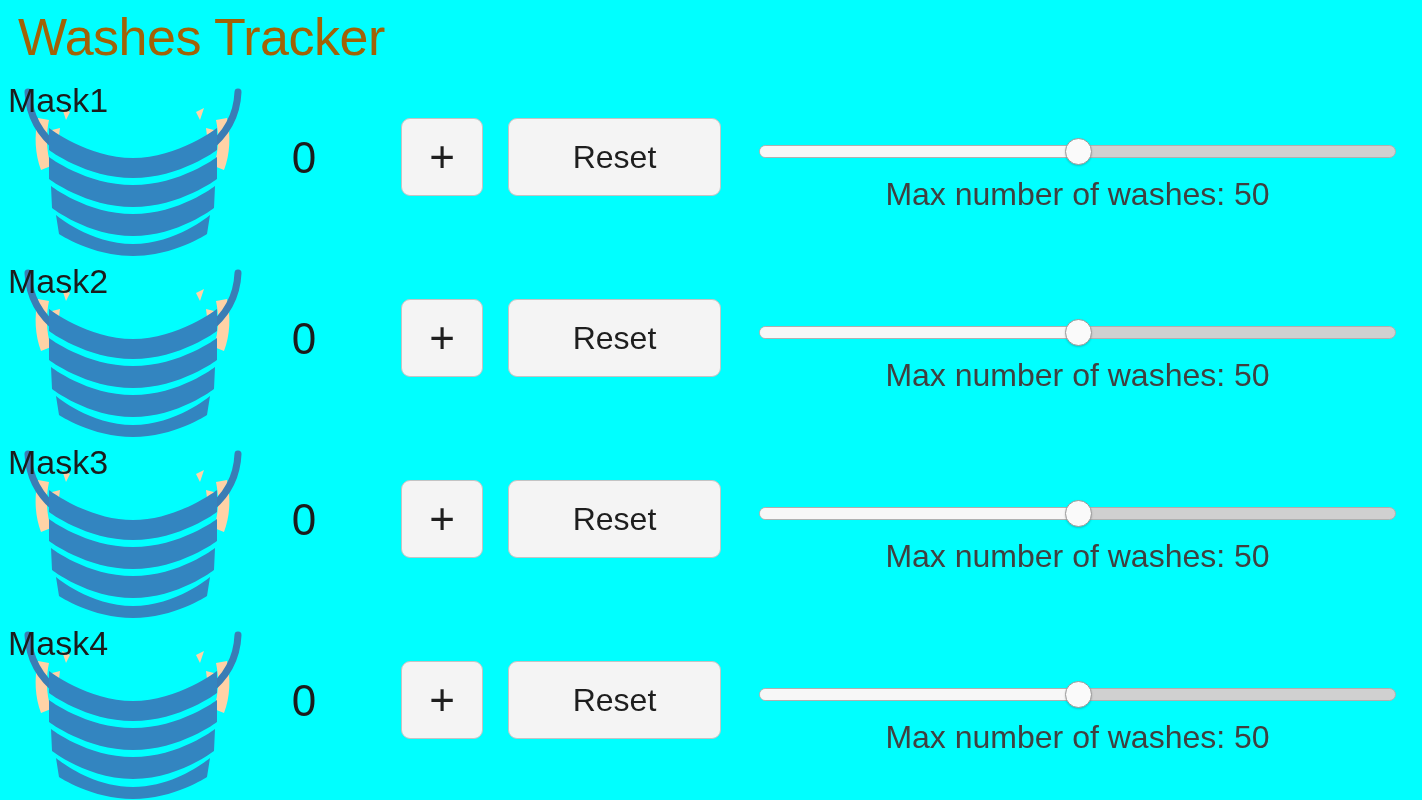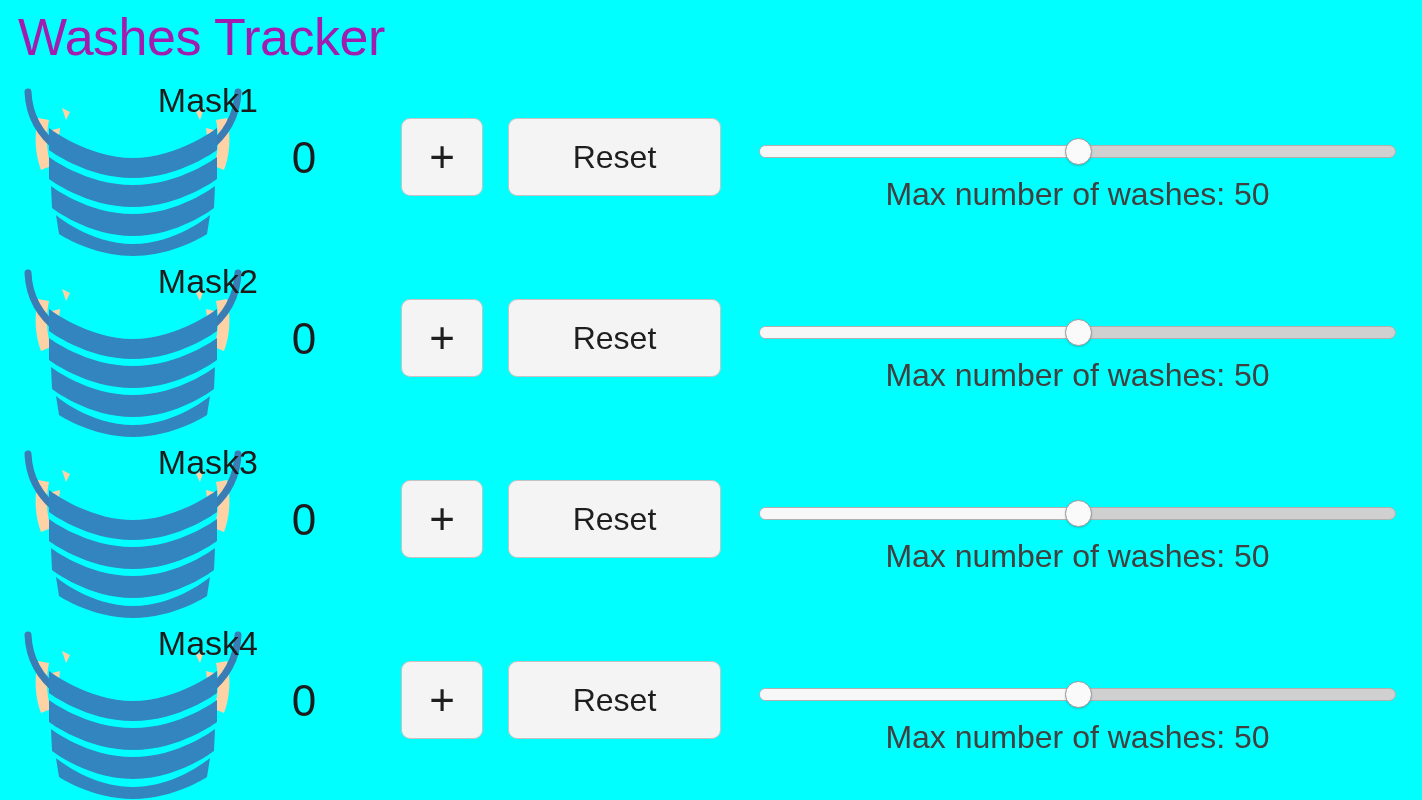--- a/index.html
+++ b/index.html
@@ -27,21 +27,21 @@
     height: 78px;
   }
 
   .app-title {
     position: absolute;
     left: 18px;
     top: 6px;
     font-size: 52px;
     font-weight: 400;
     line-height: 62px;
-    color: #a21caf;
+    color: #a16207;
     letter-spacing: -0.5px;
     white-space: nowrap;
   }
 
   .points {
     position: absolute;
     right: 20px;
     top: 6px;
     font-size: 50px;
     font-weight: 400;
@@ -80,21 +80,21 @@
     width: 250px;
     height: 178px;
     display: block;
   }
 
   .mask-name {
     position: absolute;
     left: 0;
     top: 2px;
     width: 250px;
-    text-align: right;
+    text-align: left;
     font-size: 34px;
     line-height: 40px;
     color: #1c1c1c;
     z-index: 3;
     pointer-events: none;
     white-space: nowrap;
   }
 
   
   .count {

